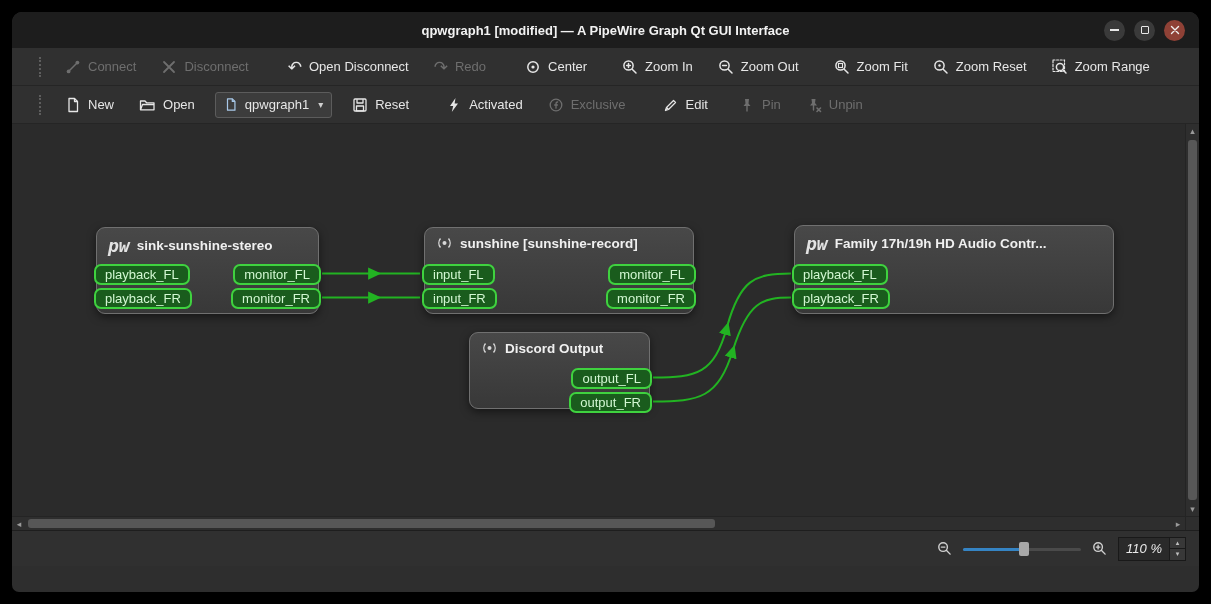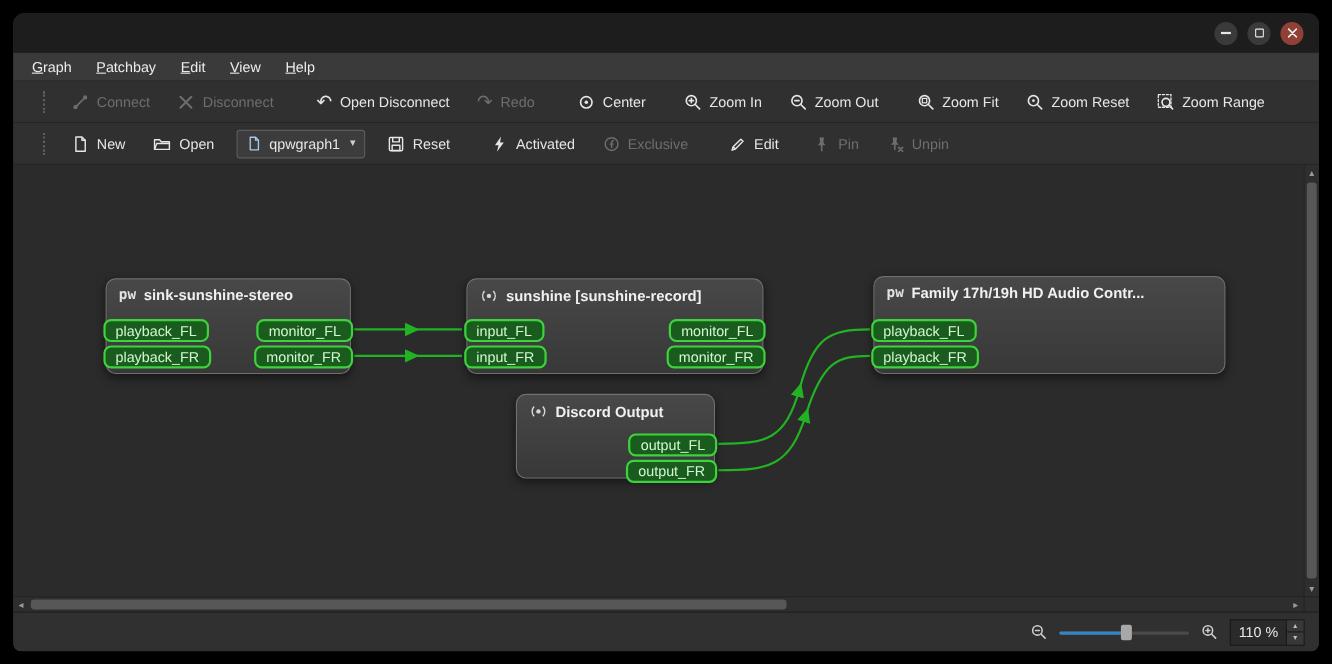--- a/index.html
+++ b/index.html
@@ -36,79 +36,73 @@
 
   
   .canvas-area { flex:0 0 406px; display:grid; grid-template-columns:1fr 14px; grid-template-rows:1fr 14px; background:#2b2b2b; }
   .canvas { position:relative; overflow:hidden; background:#2b2b2b; }
   .wires { position:absolute; inset:0; pointer-events:none; }
 
   .node { position:absolute; background:linear-gradient(180deg,#484848,#383838); border:1px solid #707070;
           border-radius:9px; box-shadow:0 3px 9px rgba(0,0,0,.5); }
   .node-title { display:flex; align-items:center; gap:7px; padding:7px 11px 0; color:#f0f0f0;
                 font-weight:bold; font-size:13.5px; white-space:nowrap; overflow:hidden; }
-  .pw-badge { font-family:"DejaVu Sans Mono",monospace; font-weight:bold; font-size:13px; color:#e2e2e2; }
+  .pw-badge { font-family:"DejaVu Sans Mono",monospace; font-weight:bold; font-size:18px; color:#e2e2e2;font-style:italic; }
   .ports-left  { position:absolute; left:-3px;  display:flex; flex-direction:column; gap:3px; align-items:flex-start; }
   .ports-right { position:absolute; right:-3px; display:flex; flex-direction:column; gap:3px; align-items:flex-end; }
   .port { height:21px; display:flex; align-items:center; padding:4px 9px; border:2px solid #3fd23f;
           background:#1a5c1d; color:#d2f7d2; border-radius:7px; font-size:13px; white-space:nowrap; }
 
   
   .vscroll { display:flex; flex-direction:column; justify-content:space-between; align-items:center;
              background:#2e2e2e; border-left:1px solid #242424; position:relative; }
   .vtrack { position:absolute; top:14px; bottom:14px; left:0; right:0; }
   .vthumb { position:absolute; left:2px; right:2px; top:2px; bottom:2px; background:#575757; border-radius:3px; }
   .hscroll { display:flex; align-items:center; background:#2e2e2e; border-top:1px solid #242424; }
   .htrack { position:relative; flex:1; height:100%; }
   .hthumb { position:absolute; left:2px; top:2px; bottom:2px; width:60%; background:#575757; border-radius:3px; }
   .sarrow { width:14px; height:14px; text-align:center; font-size:9px; line-height:14px; color:#9a9a9a; flex:0 0 14px; }
   .corner { background:#2e2e2e; border-left:1px solid #242424; border-top:1px solid #242424; }
 
   
   .statusbar { flex:0 0 36px; background:#303030; border-top:1px solid #1e1e1e; display:flex; align-items:center;
-               justify-content:flex-end; gap:11px; padding:0 13px; }
+               justify-content:flex-end; gap:11px; padding:0 13px;font-style:italic; }
   .slider { position:relative; width:118px; height:18px; }
   .slider-track { position:absolute; left:0; right:0; top:8px; height:3px; background:#4a4a4a; border-radius:2px; }
   .slider-fill  { position:absolute; left:0; width:52%; top:8px; height:3px; background:#3584c4; border-radius:2px; }
   .slider-thumb { position:absolute; left:calc(52% - 5px); top:2px; width:10px; height:14px; background:#a8a8a8; border-radius:2px; }
   .spinbox { display:flex; align-items:stretch; background:#2a2a2a; border:1px solid #191919; height:24px; }
   .spin-value { display:flex; align-items:center; padding:0 7px; font-size:13px; color:#eaeaea; }
   .spin-btns { display:flex; flex-direction:column; width:16px; border-left:1px solid #1a1a1a; }
   .spin-btn { flex:1; font-size:7px; color:#c0c0c0; background:#383838; display:flex; align-items:center; justify-content:center; }
   .spin-btn + .spin-btn { border-top:1px solid #1a1a1a; }
   .sb-icon { color:#cfcfcf; }
 </style>
 </head>
 <body>
 
 <div class="window">
 
   <div class="titlebar">
+    <div class="title">qpwgraph1 [modified] — A PipeWire Graph Qt GUI Interface</div>
     <div class="win-controls">
       <div class="winbtn">
           <span class="min-glyph"></span>
         </div>
       <div class="winbtn">
           <span class="max-glyph"></span>
         </div>
       <div class="winbtn close">
         <svg width="10" height="10" viewBox="0 0 10 10">
             <path d="M1.5 1.5 L8.5 8.5 M8.5 1.5 L1.5 8.5" stroke="#f0f0f0" stroke-width="1.4" stroke-linecap="round"></path>
           </svg>
       </div>
     </div>
   </div>
 
-  <div class="menubar">
-    <span class="menu-item">Graph</span>
-    <span class="menu-item">Patchbay</span>
-    <span class="menu-item">Edit</span>
-    <span class="menu-item">View</span>
-    <span class="menu-item">Help</span>
-  </div>
 
   <div class="toolbar">
     <div class="tb-handle"></div>
 
     <button class="tb-btn disabled">
       <svg class="icon" width="16" height="16" viewBox="0 0 16 16" fill="none" stroke="currentColor" stroke-width="1.5" stroke-linecap="round">
           <path d="M4.5 11.5 L11.5 4.5"></path>
           <circle cx="3.6" cy="12.4" r="1.9" fill="currentColor" stroke="none"></circle>
           <circle cx="12.4" cy="3.6" r="1.9" fill="currentColor" stroke="none"></circle>
         </svg>

